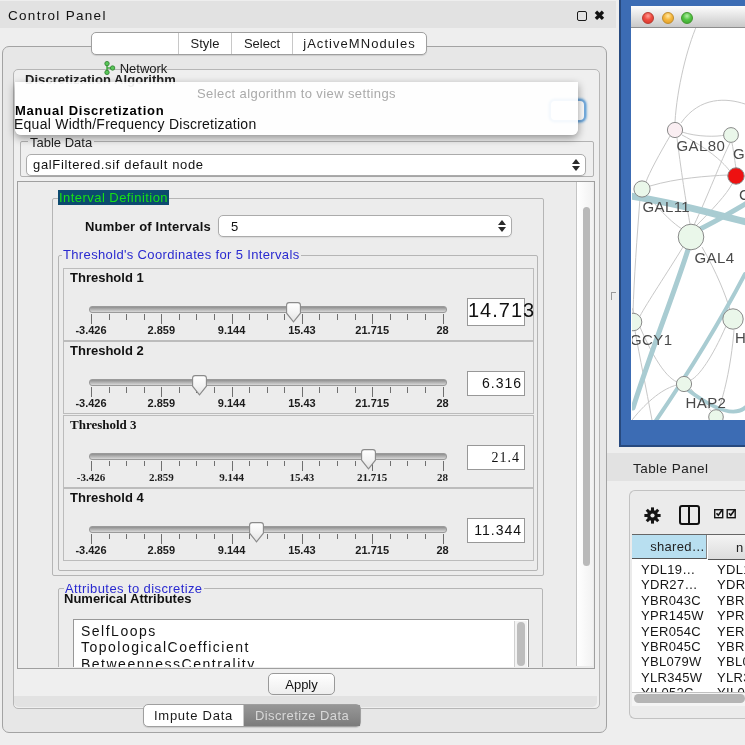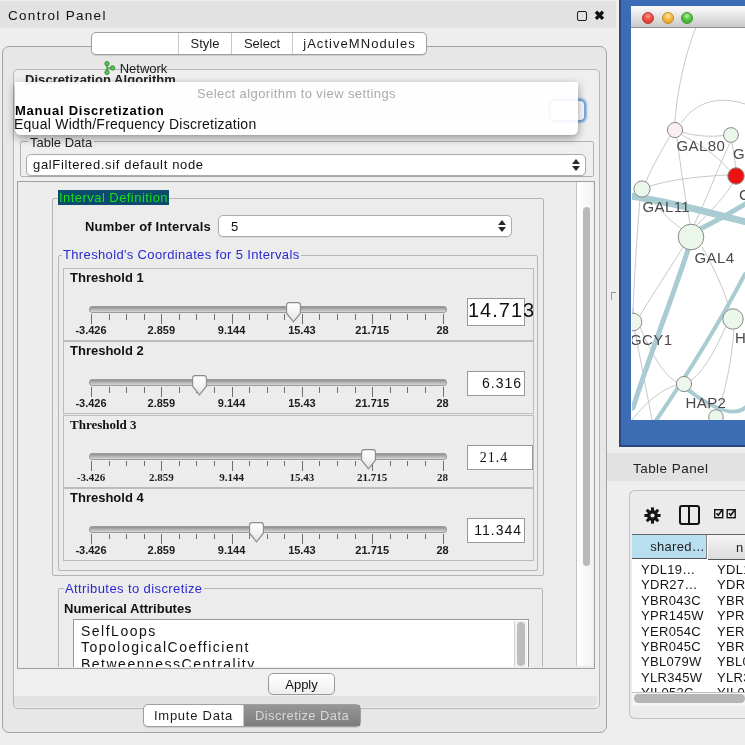--- a/index.html
+++ b/index.html
@@ -188,21 +188,21 @@
   <svg class="abs" style="left:296.18px;top:33px;" width="17" height="21" viewBox="0 0 17 21">
     <path d="M8.5,19.8 L1.6,11.2 V3 A2.5,2.5 0 0 1 4.1,0.6 H12.9 A2.5,2.5 0 0 1 15.4,3 V11.2 Z" fill="url(#tg1)" stroke="#8a8a8a" stroke-width="1.1"></path>
     <defs>
         <linearGradient id="tg1" x1="0" y1="0" x2="0" y2="1">
       <stop offset="0" stop-color="#ffffff"></stop>
           <stop offset="0.55" stop-color="#f2f2f2"></stop>
           <stop offset="1" stop-color="#e2e2e2"></stop>
     </linearGradient>
       </defs>
   </svg>
-  <div class="tbox" style="left:403px;top:29px;width:66px;height:25px;font-size:14px;letter-spacing:1px;color:#111;text-align:center;line-height:23px;padding-right:12px;box-sizing:border-box;">21.4</div>
+  <div class="tbox" style="left:403px;top:29px;width:58px;height:25px;font-size:14px;letter-spacing:1px;color:#111;text-align:right;line-height:23px;padding-right:4px;box-sizing:border-box;">21.4</div>
 </div>
 <div class="abs" style="left:63px;top:487.9px;width:469px;height:71px;background:#ececec;border:1px solid #bcbcbc;">
   <div class="abs bold" style="left:6px;top:1px;font-size:13px;color:#111;">Threshold 4</div>
   <div class="abs" style="left:25px;top:37px;width:356px;height:5px;border-radius:3px;background:linear-gradient(#8f8f8f,#d8d8d8);border:0.5px solid #9a9a9a;"></div>
   <div class="abs" style="left:27.00px;top:45px;width:1px;height:10px;background:#6f6f6f;"></div>
     <div class="abs" style="left:44.58px;top:45px;width:1px;height:5.5px;background:#6f6f6f;"></div>
     <div class="abs" style="left:62.15px;top:45px;width:1px;height:5.5px;background:#6f6f6f;"></div>
     <div class="abs" style="left:79.72px;top:45px;width:1px;height:5.5px;background:#6f6f6f;"></div>
     <div class="abs" style="left:97.30px;top:45px;width:1px;height:10px;background:#6f6f6f;"></div>
     <div class="abs" style="left:114.88px;top:45px;width:1px;height:5.5px;background:#6f6f6f;"></div>
@@ -236,21 +236,21 @@
           <stop offset="1" stop-color="#e2e2e2"></stop>
     </linearGradient>
       </defs>
   </svg>
   <div class="tbox" style="left:403px;top:29px;width:58px;height:25px;font-size:14px;letter-spacing:1px;color:#111;text-align:right;line-height:23px;padding-right:2px;box-sizing:border-box;">11.344</div>
 </div>
 
 <div class="abs" style="left:17px;top:182px;width:559px;height:485px;overflow:hidden;">
   <div class="groupbox" style="left:41px;top:406px;width:483px;height:120px;border-color:#b5b5b5;"></div>
   <div class="abs" style="left:47px;top:399px;font-size:13px;color:#2a2ad0;background:#ececec;padding:0 1px;letter-spacing:0.4px;">Attributes to discretize</div>
-  <div class="abs bold" style="left:47px;top:419px;font-size:13px;color:#111;">Numerical Attributes</div>
+  <div class="abs bold" style="left:47px;top:409px;font-size:13px;color:#111;">Numerical Attributes</div>
   <div class="tbox" style="left:56px;top:437px;width:454px;height:60px;">
     <div style="padding:3px 0 0 7px;font-size:14px;color:#111;line-height:16.4px;letter-spacing:1.5px;">SelfLoops<br>TopologicalCoefficient<br>BetweennessCentrality</div>
     <div class="abs" style="right:1px;top:1px;width:12px;height:58px;background:#f3f3f3;border-left:1px solid #d0d0d0;"></div>
     <div class="abs" style="right:3px;top:2px;width:8px;height:44px;background:#bdbdbd;border-radius:4px;"></div>
   </div>
 </div>
 
 <div class="abs" style="left:14px;top:696px;width:583px;height:10.5px;background:#e2e2e2;border-radius:0 0 5px 5px;"></div>
 
 <div class="abs" style="left:268px;top:673px;width:65px;height:20px;background:linear-gradient(#ffffff,#eeeeee);border:1px solid #999;border-radius:5px;

